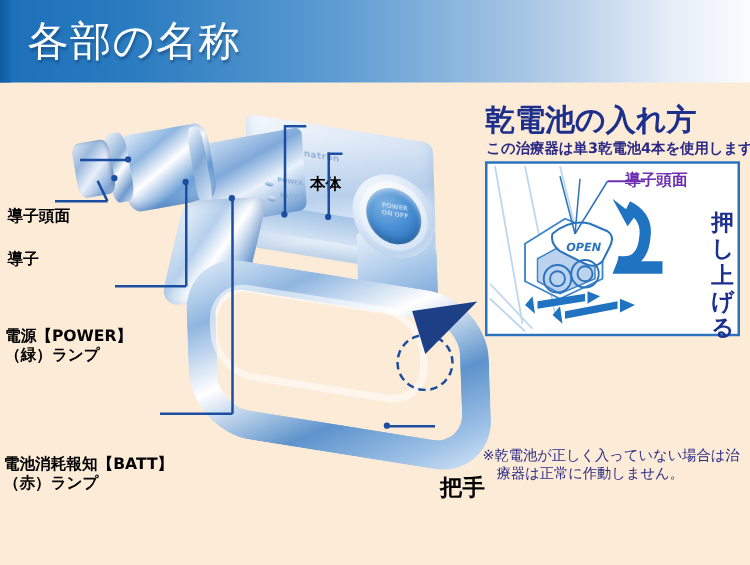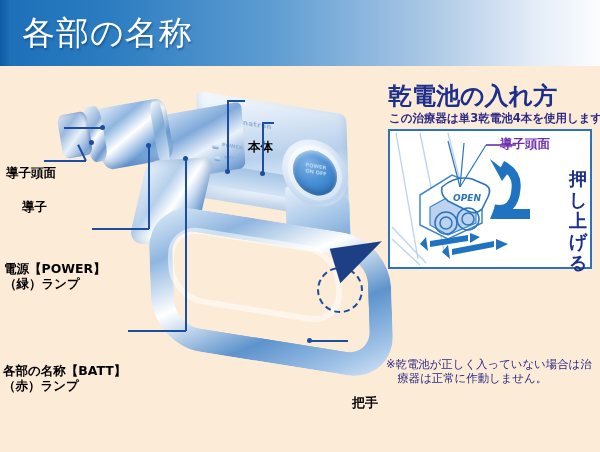--- a/index.html
+++ b/index.html
@@ -237,46 +237,46 @@
     <div class="led-txt" style="left:178px;top:60px;">BATT</div>
   </div>
 
   <div class="ln ln-h" style="left:64px;top:127px;width:38px;"></div>
   <div class="dot" style="left:100px;top:124.5px;"></div>
   <div class="lbl" style="left:6px;top:118px;font-size:12.5px;">導子頭面</div>
 
   <div class="ln ln-h" style="left:44px;top:160px;width:42px;"></div>
   <div class="ln" style="left:85px;top:143px;width:1.6px;height:18px;transform:rotate(-26deg);transform-origin:bottom;"></div>
   <div class="dot" style="left:89px;top:140px;"></div>
-  <div class="lbl" style="left:22px;top:152px;font-size:12.5px;">導子</div>
+  <div class="lbl" style="left:6px;top:152px;font-size:12.5px;">導子</div>
 
   <div class="ln ln-h" style="left:92px;top:228px;width:57px;"></div>
   <div class="ln ln-v" style="left:148px;top:146px;height:83px;"></div>
   <div class="dot" style="left:145.5px;top:143px;"></div>
   <div class="lbl" style="left:4px;top:214px;font-size:12.5px;">電源【POWER】
 （緑）ランプ</div>
 
   <div class="ln ln-h" style="left:128px;top:330px;width:58px;"></div>
   <div class="ln ln-v" style="left:185px;top:159px;height:172px;"></div>
   <div class="dot" style="left:182.5px;top:156px;"></div>
-  <div class="lbl" style="left:3px;top:316px;font-size:12.5px;">各部の名称【BATT】
+  <div class="lbl" style="left:3px;top:316px;font-size:12.5px;">電池消耗報知【BATT】
 （赤）ランプ</div>
 
   <div class="ln ln-h" style="left:228px;top:100px;width:17px;"></div>
   <div class="ln ln-v" style="left:227px;top:100px;height:72px;"></div>
   <div class="dot" style="left:224.5px;top:169px;"></div>
   <div class="lbl" style="left:248px;top:92px;font-size:12.5px;">本体</div>
 
   <div class="ln ln-h" style="left:262px;top:122px;width:12px;"></div>
   <div class="ln ln-v" style="left:262px;top:122px;height:52px;"></div>
   <div class="dot" style="left:259.5px;top:171px;"></div>
 
   <div class="ln ln-h" style="left:310px;top:340px;width:38px;"></div>
   <div class="dot" style="left:307px;top:337.5px;"></div>
-  <div class="lbl" style="left:352px;top:347px;font-size:13px;">把手</div>
+  <div class="lbl" style="left:352px;top:332px;font-size:18px;">把手</div>
 
   <div class="dashed-circle"></div>
   <div class="wedge"></div>
 
   <div class="rp-title">乾電池の入れ方</div>
   <div class="rp-sub">この治療器は単3乾電池4本を使用します。</div>
 
   <div class="inset">
     <div class="inset-art">
       <svg width="200" height="136" viewBox="0 0 200 136">

